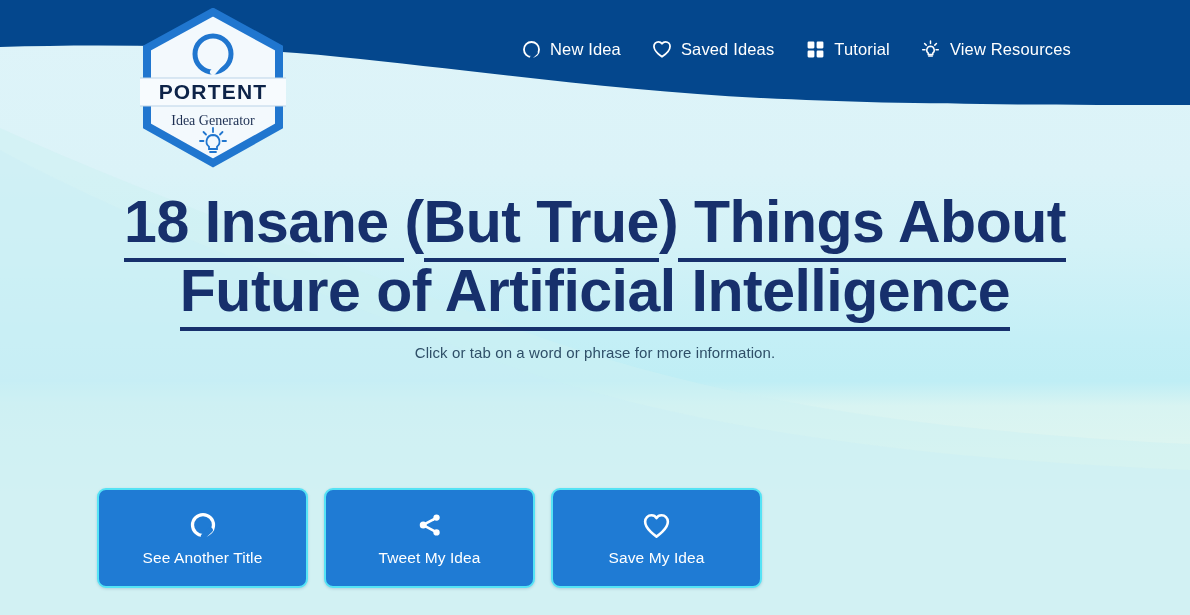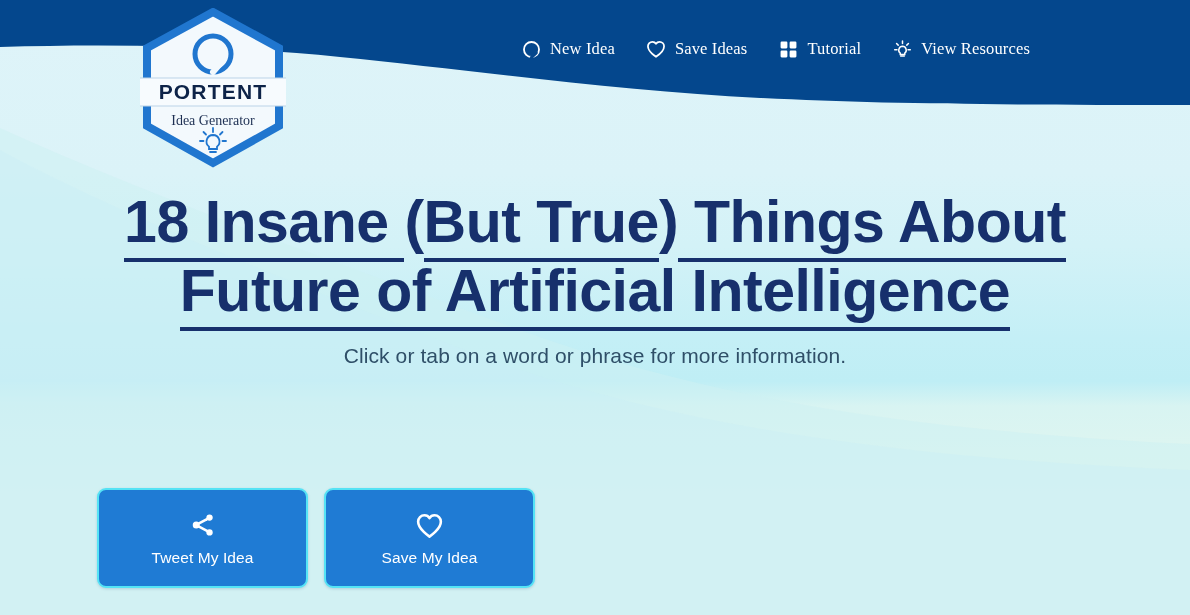--- a/index.html
+++ b/index.html
@@ -46,21 +46,20 @@
   }
 
   
   #nav {
     position: absolute;
     left: 520px; top: 38px;
     display: flex;
     align-items: center;
     gap: 30px;
     z-index: 10;
-    font-family: Liberation Serif, serif;
   }
   .nav-item {
     display: flex;
     align-items: center;
     gap: 8px;
     color: #ffffff;
     font-size: 16.5px;
     letter-spacing: .15px;
     cursor: pointer;
     white-space: nowrap;
@@ -105,21 +104,21 @@
   }
   #idea-title .plain {
     border-bottom: none;
   }
   #subtitle {
     position: absolute;
     left: 0; top: 344px;
     width: 1190px;
     text-align: center;
     color: #2f4f68;
-    font-size: 21px;
+    font-size: 15px;
     letter-spacing: .1px;
     pointer-events: auto;
   }
 
   
   #actions {
     position: absolute;
     left: 97px; top: 488px;
     display: flex;
     gap: 16px;
@@ -204,21 +203,21 @@
     </span>
     <span class="nav-label">New Idea</span>
   </a>
 
   <a class="nav-item">
     <span class="nav-ico">
       <svg viewBox="0 0 24 24" width="22" height="22" aria-hidden="true">
         <path d="M12 20.5 C12 20.5 3.2 14.8 3.2 9.1 C3.2 6.2 5.4 4.1 8.1 4.1 C9.9 4.1 11.3 5.1 12 6.3 C12.7 5.1 14.1 4.1 15.9 4.1 C18.6 4.1 20.8 6.2 20.8 9.1 C20.8 14.8 12 20.5 12 20.5 Z" fill="none" stroke="#ffffff" stroke-width="1.9" stroke-linejoin="round"></path>
       </svg>
     </span>
-    <span class="nav-label">Save Ideas</span>
+    <span class="nav-label">Saved Ideas</span>
   </a>
 
   <a class="nav-item">
     <span class="nav-ico">
       <svg viewBox="0 0 24 24" width="19" height="19" aria-hidden="true">
         <rect x="2" y="2" width="8.6" height="8.6" rx="1.4" fill="#ffffff"></rect>
         <rect x="13.4" y="2" width="8.6" height="8.6" rx="1.4" fill="#ffffff"></rect>
         <rect x="2" y="13.4" width="8.6" height="8.6" rx="1.4" fill="#ffffff"></rect>
         <rect x="13.4" y="13.4" width="8.6" height="8.6" rx="1.4" fill="#ffffff"></rect>
       </svg>
@@ -250,20 +249,29 @@
     <h1 id="idea-title">
       <span class="seg">18 Insane </span><span class="plain">(</span><span class="seg">But True</span><span class="plain">)</span><span class="seg"> Things About Future of Artificial Intelligence</span>
     </h1>
   </div>
 
   <div id="subtitle">Click or tab on a word or phrase for more information.</div>
 </div>
 
 <div id="actions">
 
+  <button class="action-btn">
+    <span class="btn-ico">
+      <svg viewBox="0 0 24 24" width="30" height="30" aria-hidden="true">
+        <circle cx="12" cy="12" r="8.4" fill="none" stroke="#ffffff" stroke-width="2.6"></circle>
+        <path d="M12.4,21 L17.8,16" stroke="#1f7bd4" stroke-width="4.2" stroke-linecap="round"></path>
+      </svg>
+    </span>
+    <span class="btn-label">See Another Title</span>
+  </button>
 
   <button class="action-btn">
     <span class="btn-ico">
       <svg viewBox="0 0 24 24" width="28" height="28" aria-hidden="true">
         <circle cx="17.6" cy="5.6" r="2.7" fill="#ffffff"></circle>
         <circle cx="17.6" cy="18.4" r="2.7" fill="#ffffff"></circle>
         <circle cx="6.2" cy="12" r="3.0" fill="#ffffff"></circle>
         <line x1="8.6" y1="10.6" x2="15.4" y2="6.9" stroke="#ffffff" stroke-width="2.1" stroke-linecap="round"></line>
         <line x1="8.6" y1="13.4" x2="15.4" y2="17.1" stroke="#ffffff" stroke-width="2.1" stroke-linecap="round"></line>
       </svg>

